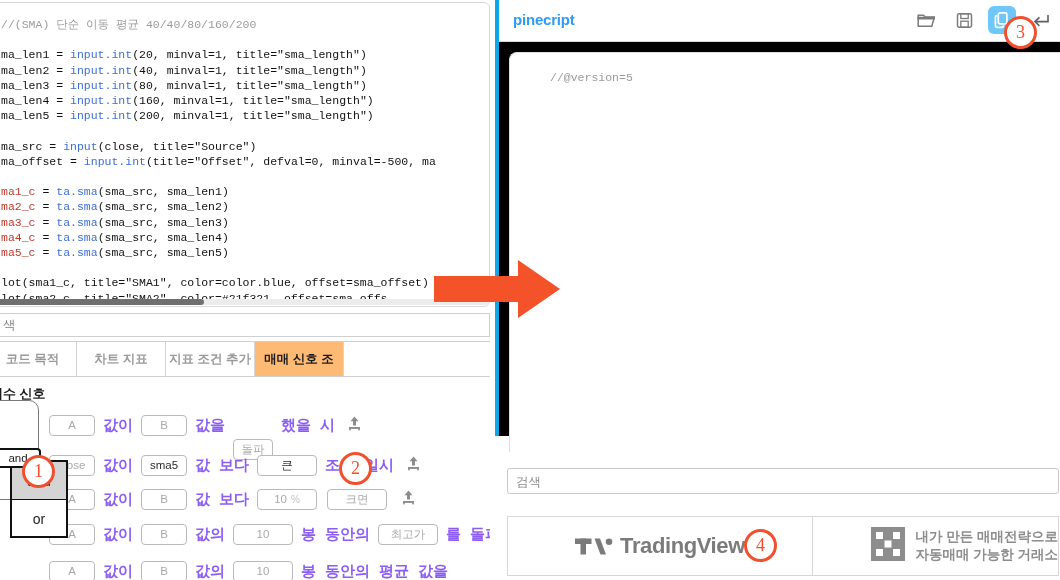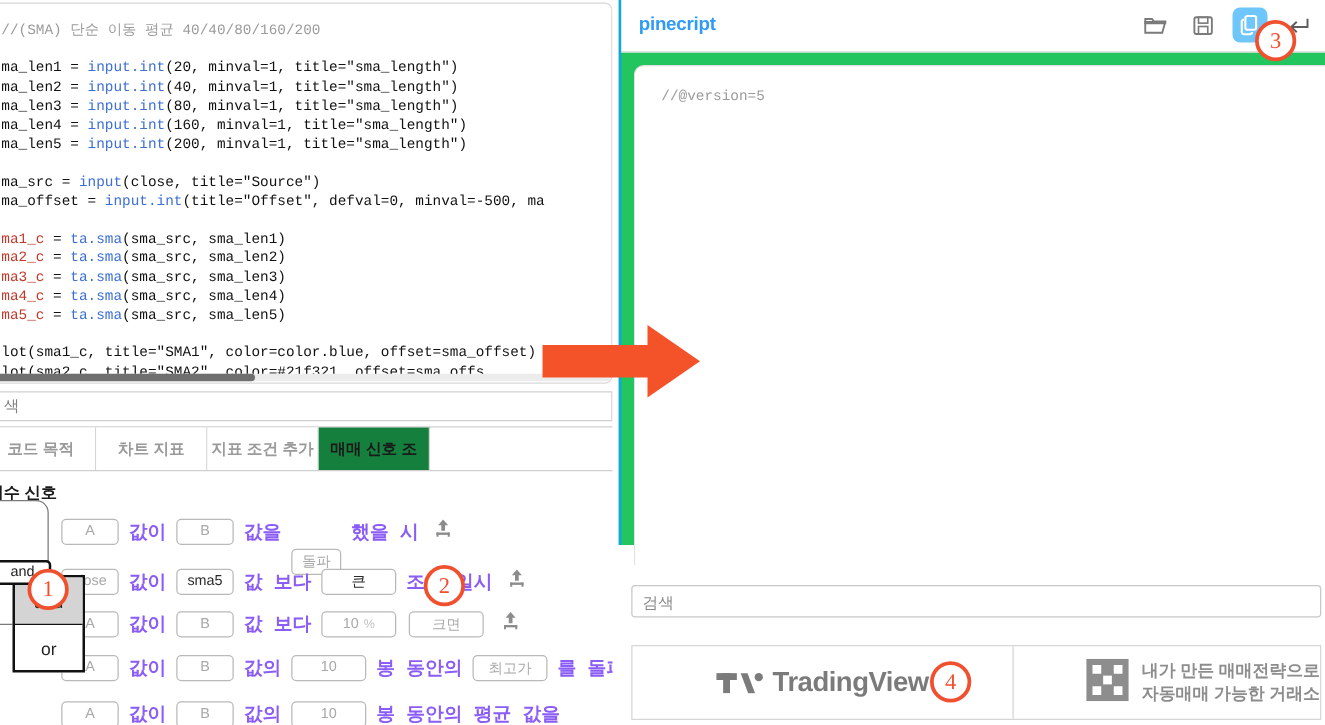--- a/index.html
+++ b/index.html
@@ -70,21 +70,21 @@
   .tab {
     flex: 0 0 auto;
     width: 89px;
     display: flex; align-items: center; justify-content: center;
     font-size: 12.5px; color: #9a9a9a; font-weight: 700;
     border-right: 1px solid #d4d4d4;
     background: #fff;
     white-space: nowrap;
   }
   .tab:first-child { border-left: 1px solid #d4d4d4; }
-  .tab.active { background: #15803d; color: #1a1a1a; }
+  .tab.active { background: #fdba74; color: #1a1a1a; }
 
   
   #signal-title {
     position: absolute; left: -10px; top: 385px;
     font-size: 13px; font-weight: 700; color: #1a1a1a;
     white-space: nowrap;
   }
   .cond-row {
     position: absolute; left: -14px;
     width: 520px; height: 30px;
@@ -145,22 +145,22 @@
     z-index: 2;
   }
 
   
   #big-arrow { position: absolute; left: 432px; top: 258px; z-index: 30; }
 
   
   #right-panel {
     position: absolute; left: 495px; top: 0;
     width: 565px; height: 436px;
-    background: #22c55e;
-    border-left: 2px solid #0ea5e9;
+    background: #000000;
+    border-left: 4px solid #0ea5e9;
   }
   #rp-header {
     position: absolute; left: 0; top: 0;
     width: 565px; height: 42px;
     border-bottom: 1px solid #d8d8d8;
     background: #fff;
   }
   #rp-title {
     position: absolute; left: 14px; top: 11px;
     font-size: 15px; font-weight: 700; color: #2f9bf4;
@@ -175,21 +175,21 @@
 
   #rp-editor {
     position: absolute; left: 10px; top: 52px;
     width: 560px; height: 400px;
     border-top: 1px solid #e0e0e0;
     border-left: 1px solid #e0e0e0;
     border-radius: 8px 0 0 0;
     background: #fff;
   }
   #rp-code {
-    position: absolute; left: 21px; top: 18px;
+    position: absolute; left: 40px; top: 18px;
     font-family: "Liberation Mono", "DejaVu Sans Mono", monospace;
     font-size: 11.5px; color: #9a9a9a; white-space: pre;
   }
 
   #rp-search {
     position: absolute; left: 8px; top: 468px;
     width: 552px; height: 26px;
     border: 1px solid #c8c8c8; border-radius: 3px;
     background: #fff;
     padding-left: 36px;

